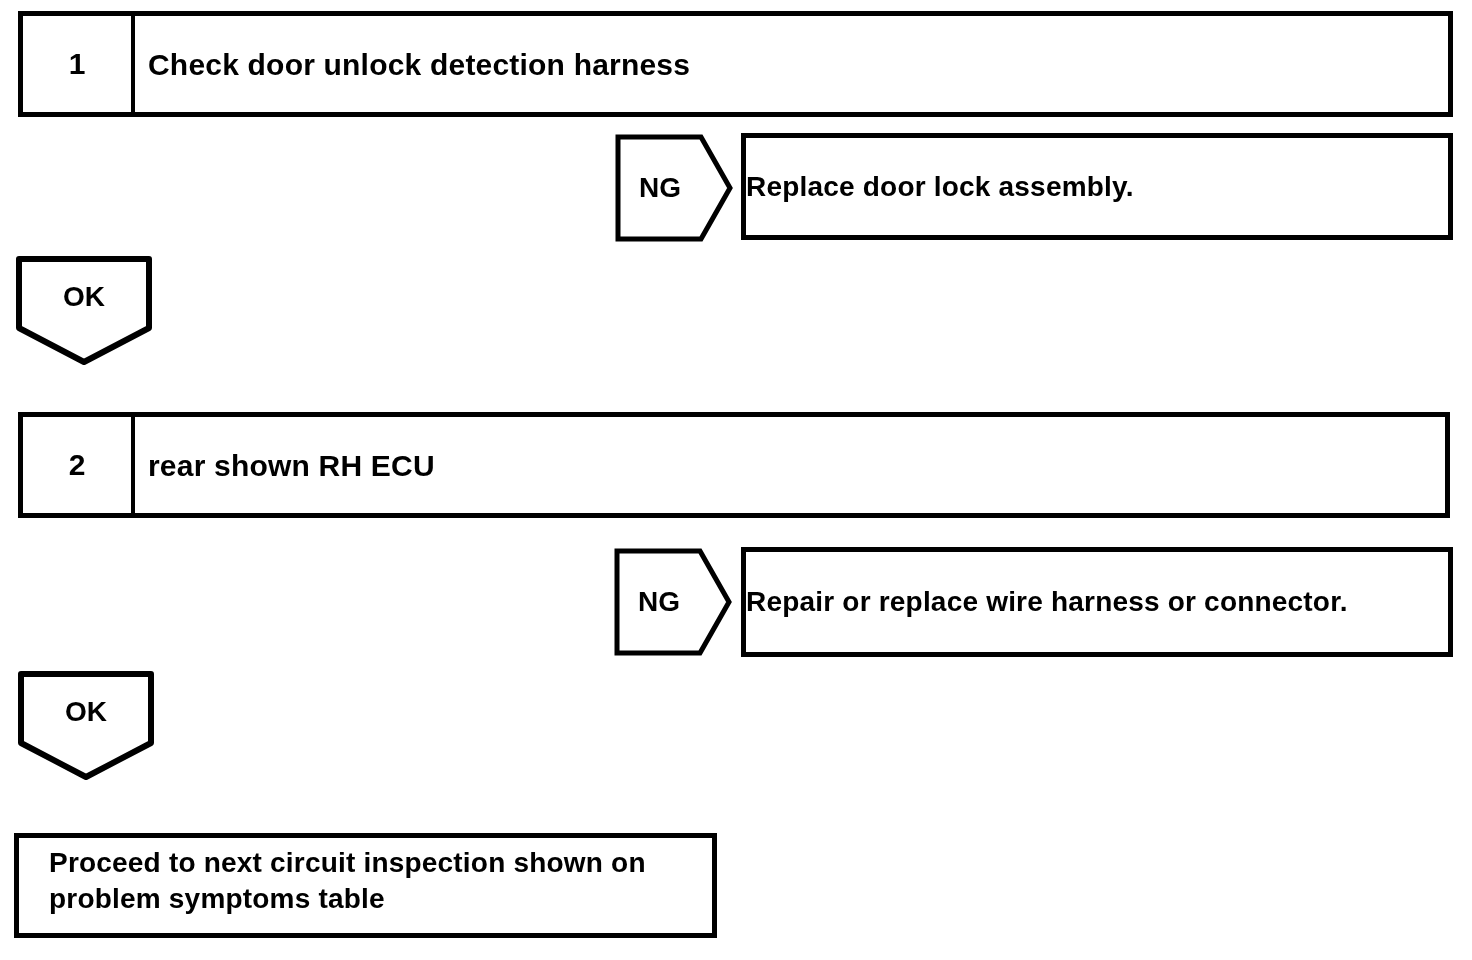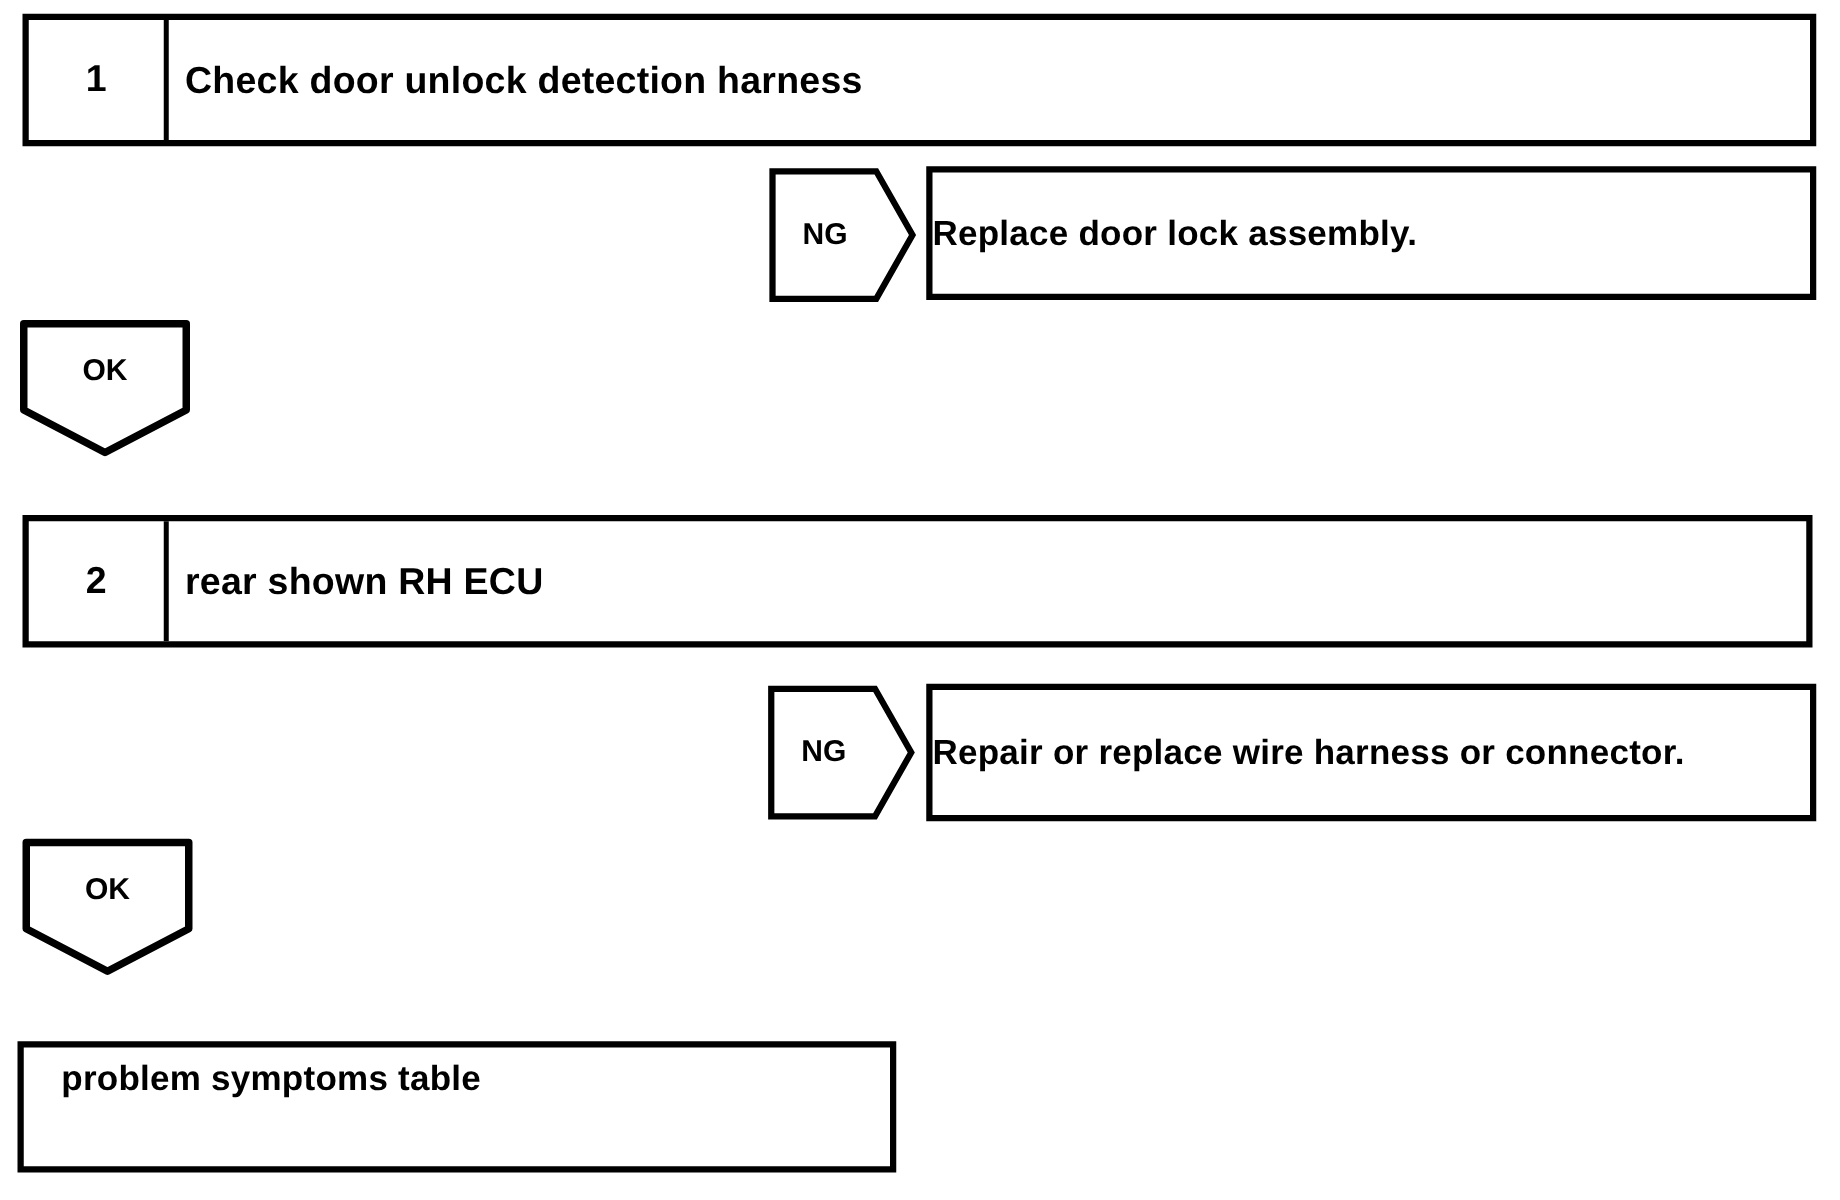--- a/index.html
+++ b/index.html
@@ -48,21 +48,21 @@
   .result-box {
     align-items: center;
     font-size: 28px;
     letter-spacing: 0.2px;
   }
   
   .arrow { position: absolute; }
   .arrow svg { display: block; }
   .arrow .lbl {
     position: absolute;
-    font-size: 24px;
+    font-size: 28px;
     display: flex;
     align-items: center;
     justify-content: center;
   }
   .ng-arrow .lbl { left: 3px; top: 3px; width: 84px; height: 102px; }
   .ok-arrow .lbl { left: 3px; top: 6px; width: 132px; height: 72px; }
   
   .final-box {
     flex-direction: column;
     justify-content: flex-start;
@@ -131,16 +131,17 @@
   </div>
 
   <div class="arrow ok-arrow" id="ok2">
     <svg width="138" height="111" viewBox="0 0 138 111">
       <path d="M4,4 L134,4 L134,73 L69,107 L4,73 Z" fill="#ffffff" stroke="#000000" stroke-width="6" stroke-linejoin="round"></path>
     </svg>
     <span class="lbl">OK</span>
   </div>
 
   <div class="box final-box" id="final">
+    <div>Proceed to next circuit inspection shown on</div>
     <div>problem symptoms table</div>
   </div>
 
 </div>
 
 </body></html>

